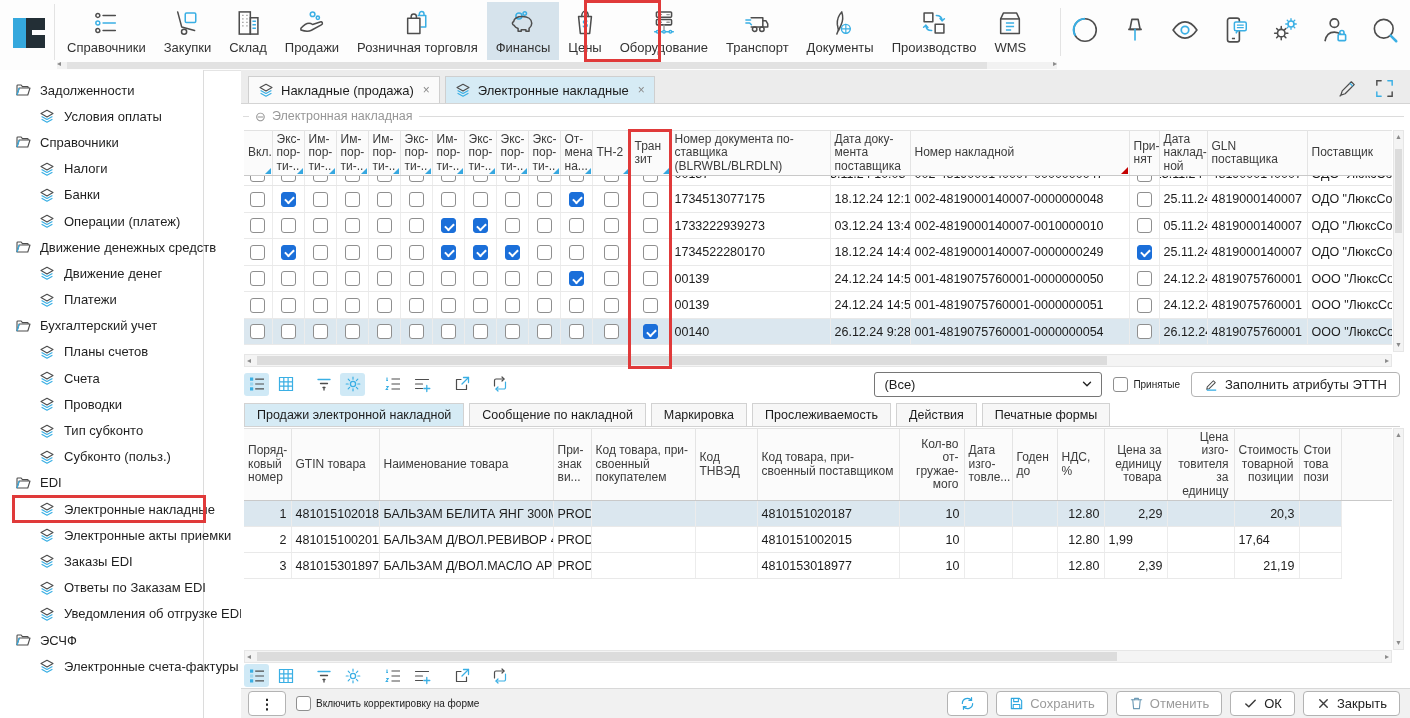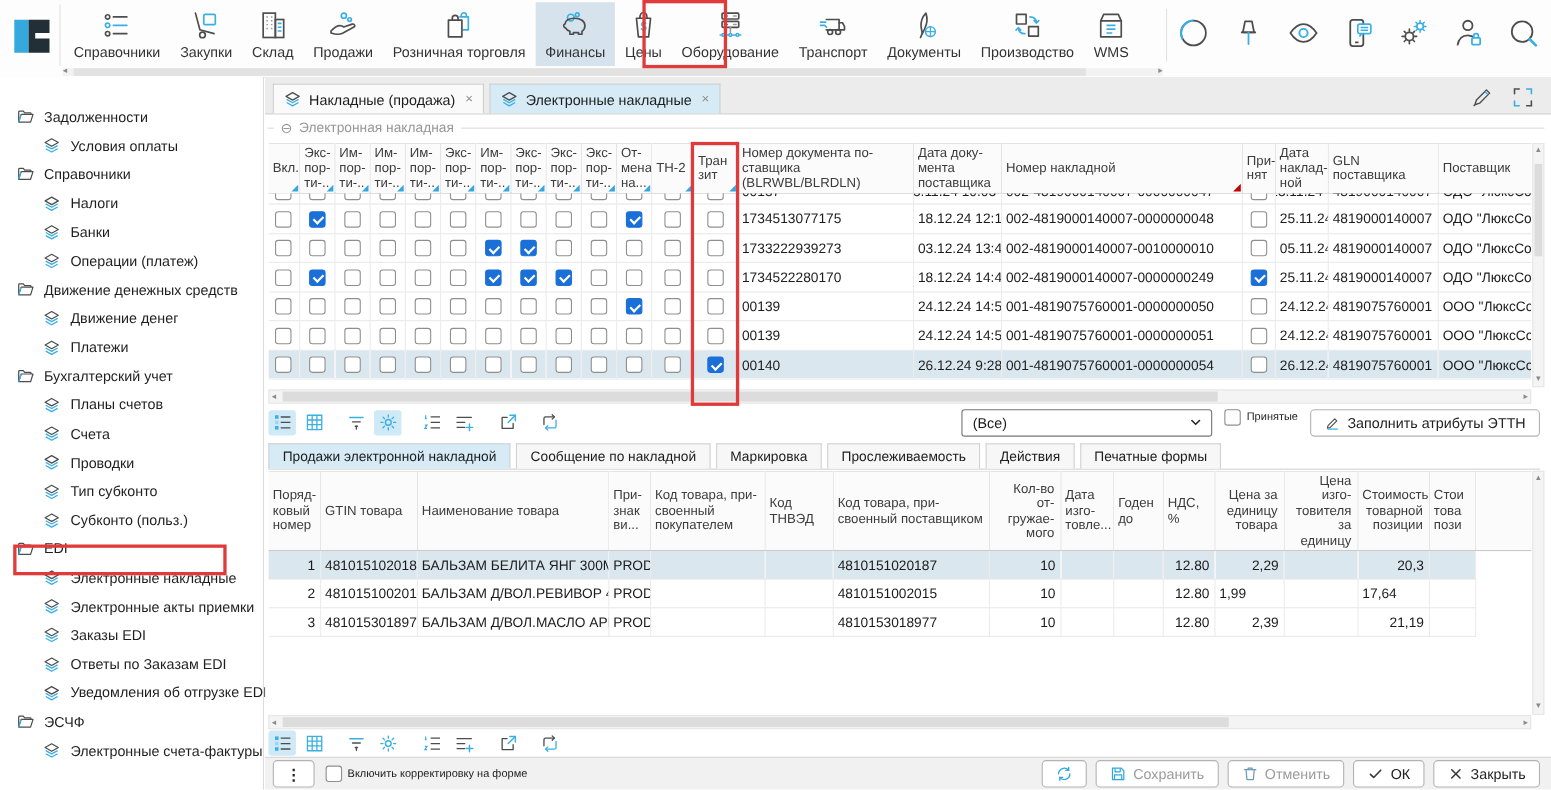--- a/index.html
+++ b/index.html
@@ -21,22 +21,22 @@
   .tb-item.sel{background:#d6e3ec}
   .tb-label{font-size:13px;color:#333}
   .tb-scroll{position:absolute;left:57px;top:62px;width:1000px;height:7px;background:#f2f2f2}
   .tb-scroll .thumb{position:absolute;left:10px;top:0;height:7px;width:920px;background:#e2e2e2}
   .tb-scroll .sa{position:absolute;top:-3px;font-size:8px;color:#8a8a8a}
   .tb-scroll .sa.l{left:0}.tb-scroll .sa.r{right:0}
   .tb-right{position:absolute;right:10px;top:15px;display:flex;gap:20px;align-items:center}
   .tb-right .icon{width:30px;height:30px;cursor:pointer}
 
   
-  .sid{position:absolute;left:0;top:70px;width:240px;height:648px;background:#fff;
-       border-right:1px solid #dcdcdc;padding-top:23px;box-sizing:border-box}
+  .sid{position:absolute;left:0;top:70px;width:204px;height:648px;background:#fff;
+       border-right:1px solid #dcdcdc;padding-top:7px;box-sizing:border-box}
   .side-item{height:26.2px;display:flex;align-items:center;gap:9px;padding-left:15px;
              font-size:13px;color:#1f1f1f;cursor:pointer;white-space:nowrap}
   .side-item.form{padding-left:39px}
 
   
   .content{position:absolute;left:241px;top:70px;width:1169px;height:648px;background:#fff}
   .tabbar{position:absolute;left:0;top:0;right:0;height:33px;background:#ececec;border-bottom:1px solid #d4d4d4}
   .tabs{position:absolute;left:7px;top:6px;display:flex;gap:5px;height:27px}
   .tab{display:flex;align-items:center;gap:7px;padding:0 9px;background:#fafafa;
        border:1px solid #cfcfcf;border-bottom:none;font-size:13px;cursor:pointer}
@@ -106,21 +106,21 @@
   .midbar{position:absolute;left:3px;top:300px;right:10px;height:28px;display:flex;align-items:center}
   .gbar{display:flex;align-items:center;gap:4px}
   .gbtn{width:25px;height:23px;border-radius:3px;display:flex;align-items:center;justify-content:center;cursor:pointer}
   .gbtn .icon{width:18px;height:18px}
   .gbtn.act{background:#cfe9f6}
   .gbar .gbtn:nth-child(3){margin-left:9px}
   .gbar .gbtn:nth-child(5){margin-left:11px}
   .gbar .gbtn:nth-child(7){margin-left:11px}
   .gbar .gbtn:nth-child(8){margin-left:9px}
   .gbar.bottom{position:absolute;left:3px;top:593px;height:25px}
-  .mid-right{margin-left:auto;display:flex;align-items:flex-start;gap:11px}
+  .mid-right{margin-left:auto;display:flex;align-items:center;gap:11px}
   .combo{width:228px;height:25px;border:1px solid #767676;border-radius:3px;background:#fff;
          display:flex;align-items:center;padding:0 7px 0 9px;font-size:13px;cursor:pointer;box-sizing:border-box}
   .combo .chev{margin-left:auto;width:14px;height:14px}
   .cbl{display:inline-flex;align-items:center;gap:5px;font-size:10px;cursor:pointer;white-space:nowrap}
 
   .subtabs{position:absolute;left:3px;top:332px;right:10px;height:24px;display:flex;gap:5px;
            border-bottom:1px solid #d2d2d2;align-items:flex-end}
   .subtab{height:23px;display:flex;align-items:center;padding:0 12px;background:#f7f7f7;
           border:1px solid #d2d2d2;border-bottom:none;font-size:12.5px;cursor:pointer;white-space:nowrap;box-sizing:border-box}
   .subtab.active{background:#d6ebf5}

